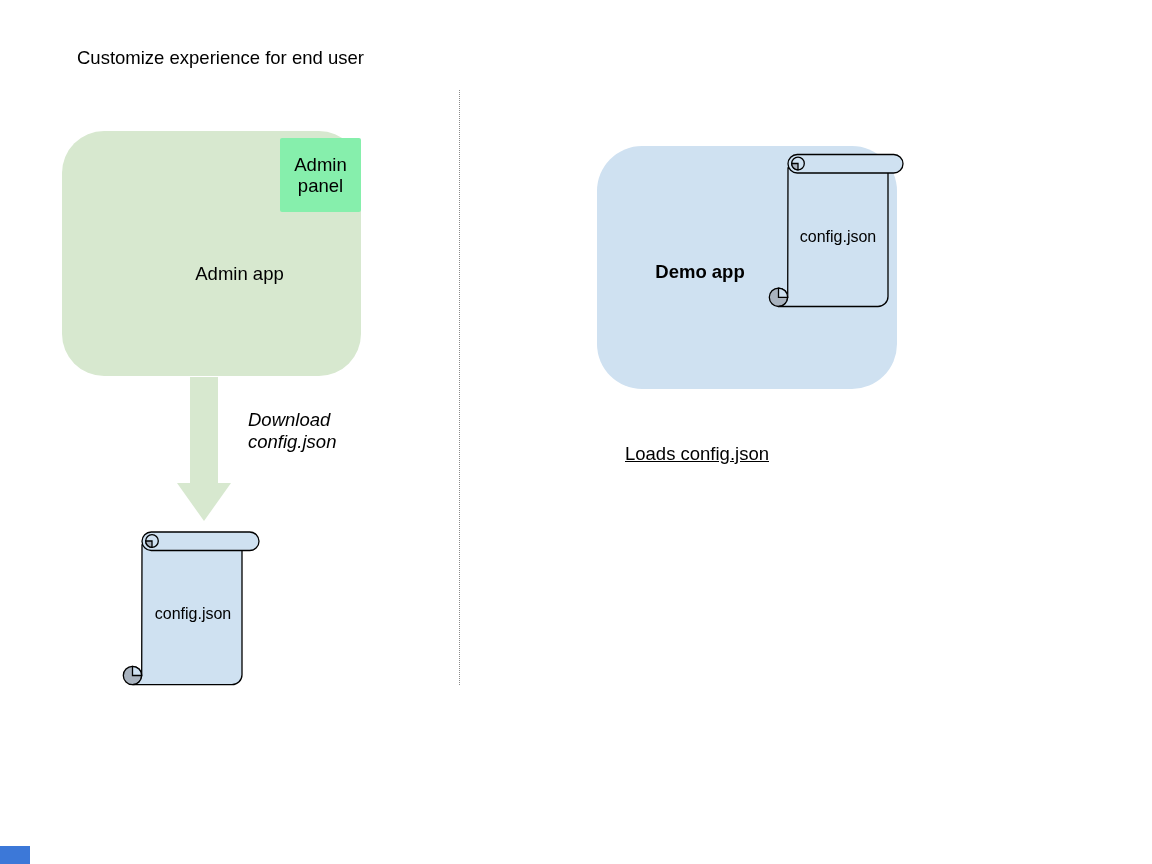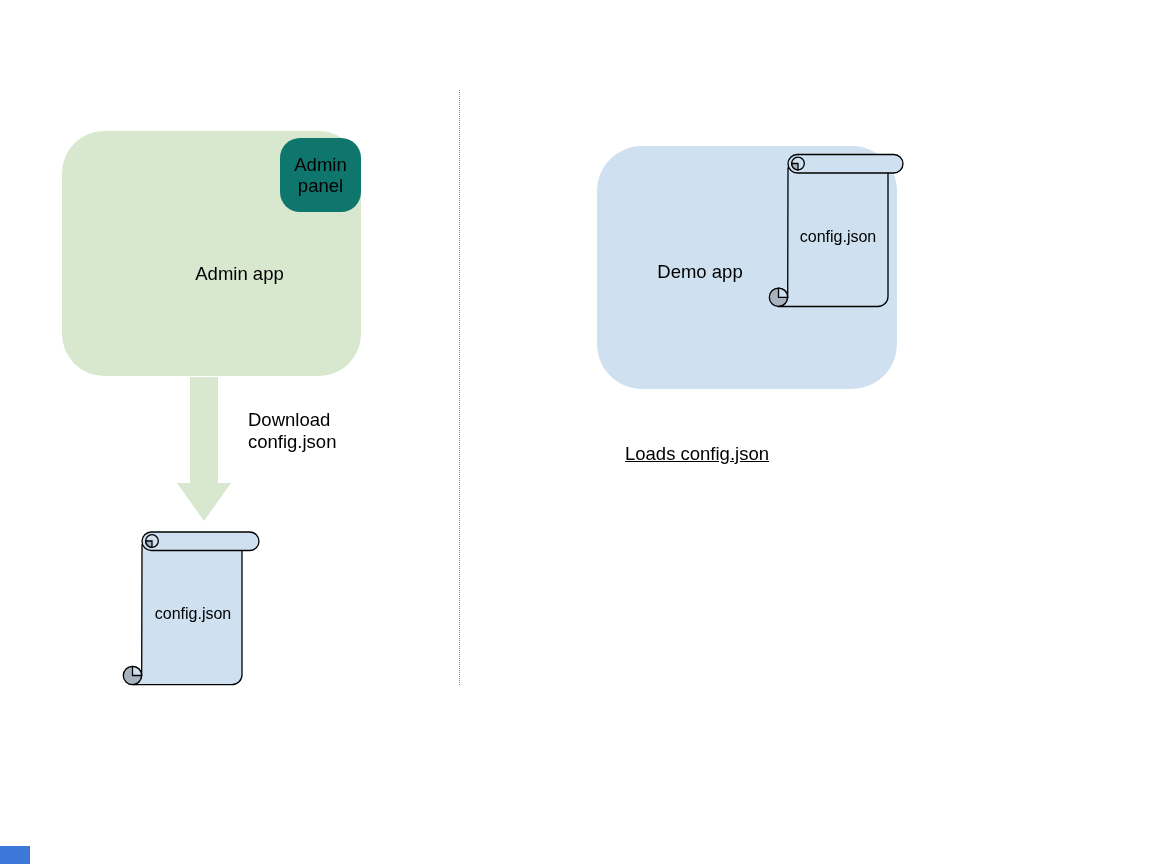--- a/index.html
+++ b/index.html
@@ -10,60 +10,61 @@
     background: #ffffff;
     font-family: "Liberation Sans", sans-serif;
     color: #000;
     overflow: hidden;
   }
   .abs { position: absolute; }
   .title { font-size: 18.5px; line-height: 21px; white-space: nowrap; }
   .shape-label { font-size: 18.5px; line-height: 22px; }
   .file-label { font-size: 16px; line-height: 18px; text-align: center; }
   .center { text-align: center; }
-  .prewrap { white-space: pre-line; }
+  .prewrap { white-space: pre-line; font-style: italic; }
 
   #admin-app-box {
     left: 62px; top: 131px; width: 299px; height: 245px;
     background: #d7e8cf; border-radius: 42px;
   }
   #admin-panel-box {
     left: 280px; top: 138px; width: 81px; height: 74px;
-    background: #0f766e; border-radius: 20px;
+    background: #86efac; border-radius: 2px;
     display: flex; align-items: center; justify-content: center;
     font-size: 18.5px; line-height: 21px; text-align: center;
   }
   #admin-app-label { left: 62px; top: 263px; width: 299px; margin-left: 28px; }
   #download-label { left: 248px; top: 409px; }
   #left-file-label { left: 143px; top: 605px; width: 100px; }
 
   #divider {
     left: 459px; top: 90px; height: 595px; width: 0;
     border-left: 1.5px dotted #8a8a8a;
   }
 
   #demo-app-box {
     left: 597px; top: 146px; width: 300px; height: 243px;
     background: #cfe1f1; border-radius: 45px;
   }
-  #demo-app-label { left: 640px; top: 261px; width: 120px; }
+  #demo-app-label { left: 640px; top: 261px; width: 120px; font-weight: bold; }
   #right-file-label { left: 788px; top: 228px; width: 100px; }
   #loads-caption { left: 625px; top: 443px; text-decoration: underline; }
 
   #corner-blue-shape {
     left: 0px; top: 846px; width: 30px; height: 18px;
     background: #3c78d8;
   }
   svg { display: block; }
 </style>
 </head>
 <body>
 
 <div id="canvas">
 
+  <div class="abs title" style="left:77px; top:47px;">Customize experience for end user</div>
 
   <div class="abs" id="admin-app-box"></div>
   <div class="abs" id="admin-panel-box">
     <span>Admin panel</span>
   </div>
   <div class="abs shape-label center" id="admin-app-label">Admin app</div>
 
   <svg class="abs" style="left:170px; top:376px;" width="70" height="150" viewBox="170 376 70 150">
     <polygon points="190,377 218,377 218,483 231,483 204,521 177,483 190,483" fill="#d7e8cf"></polygon>
   </svg>

